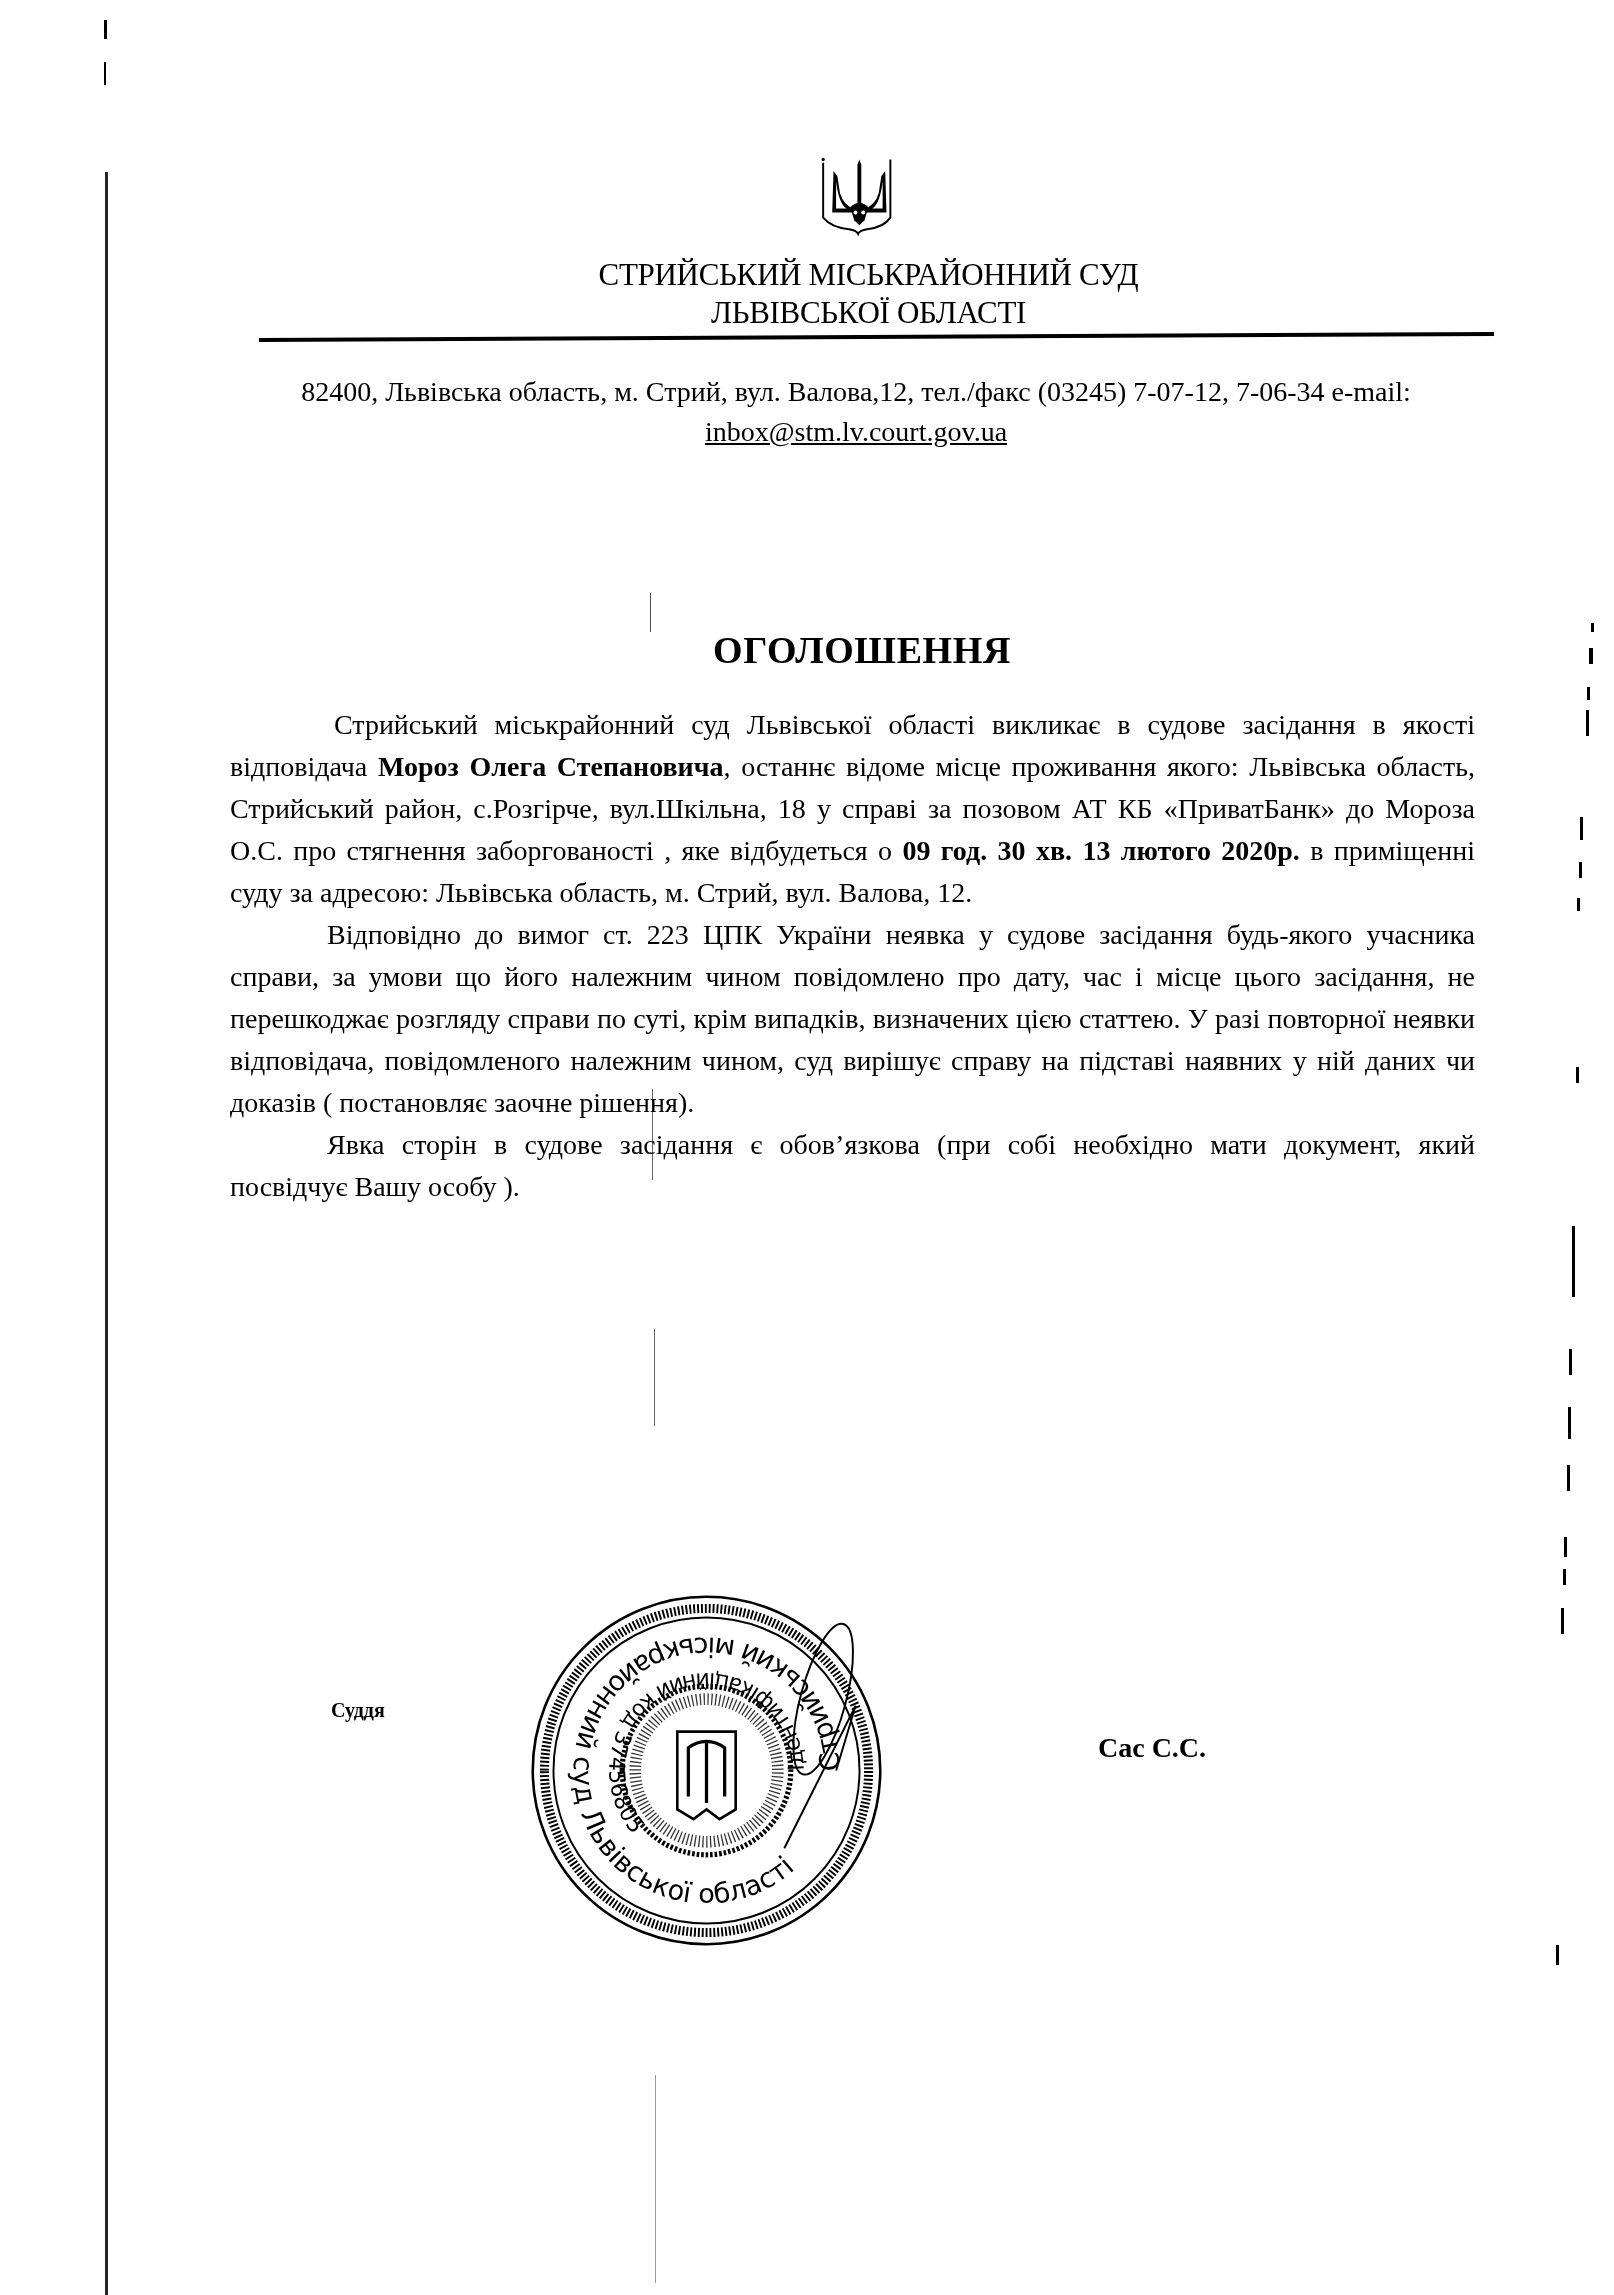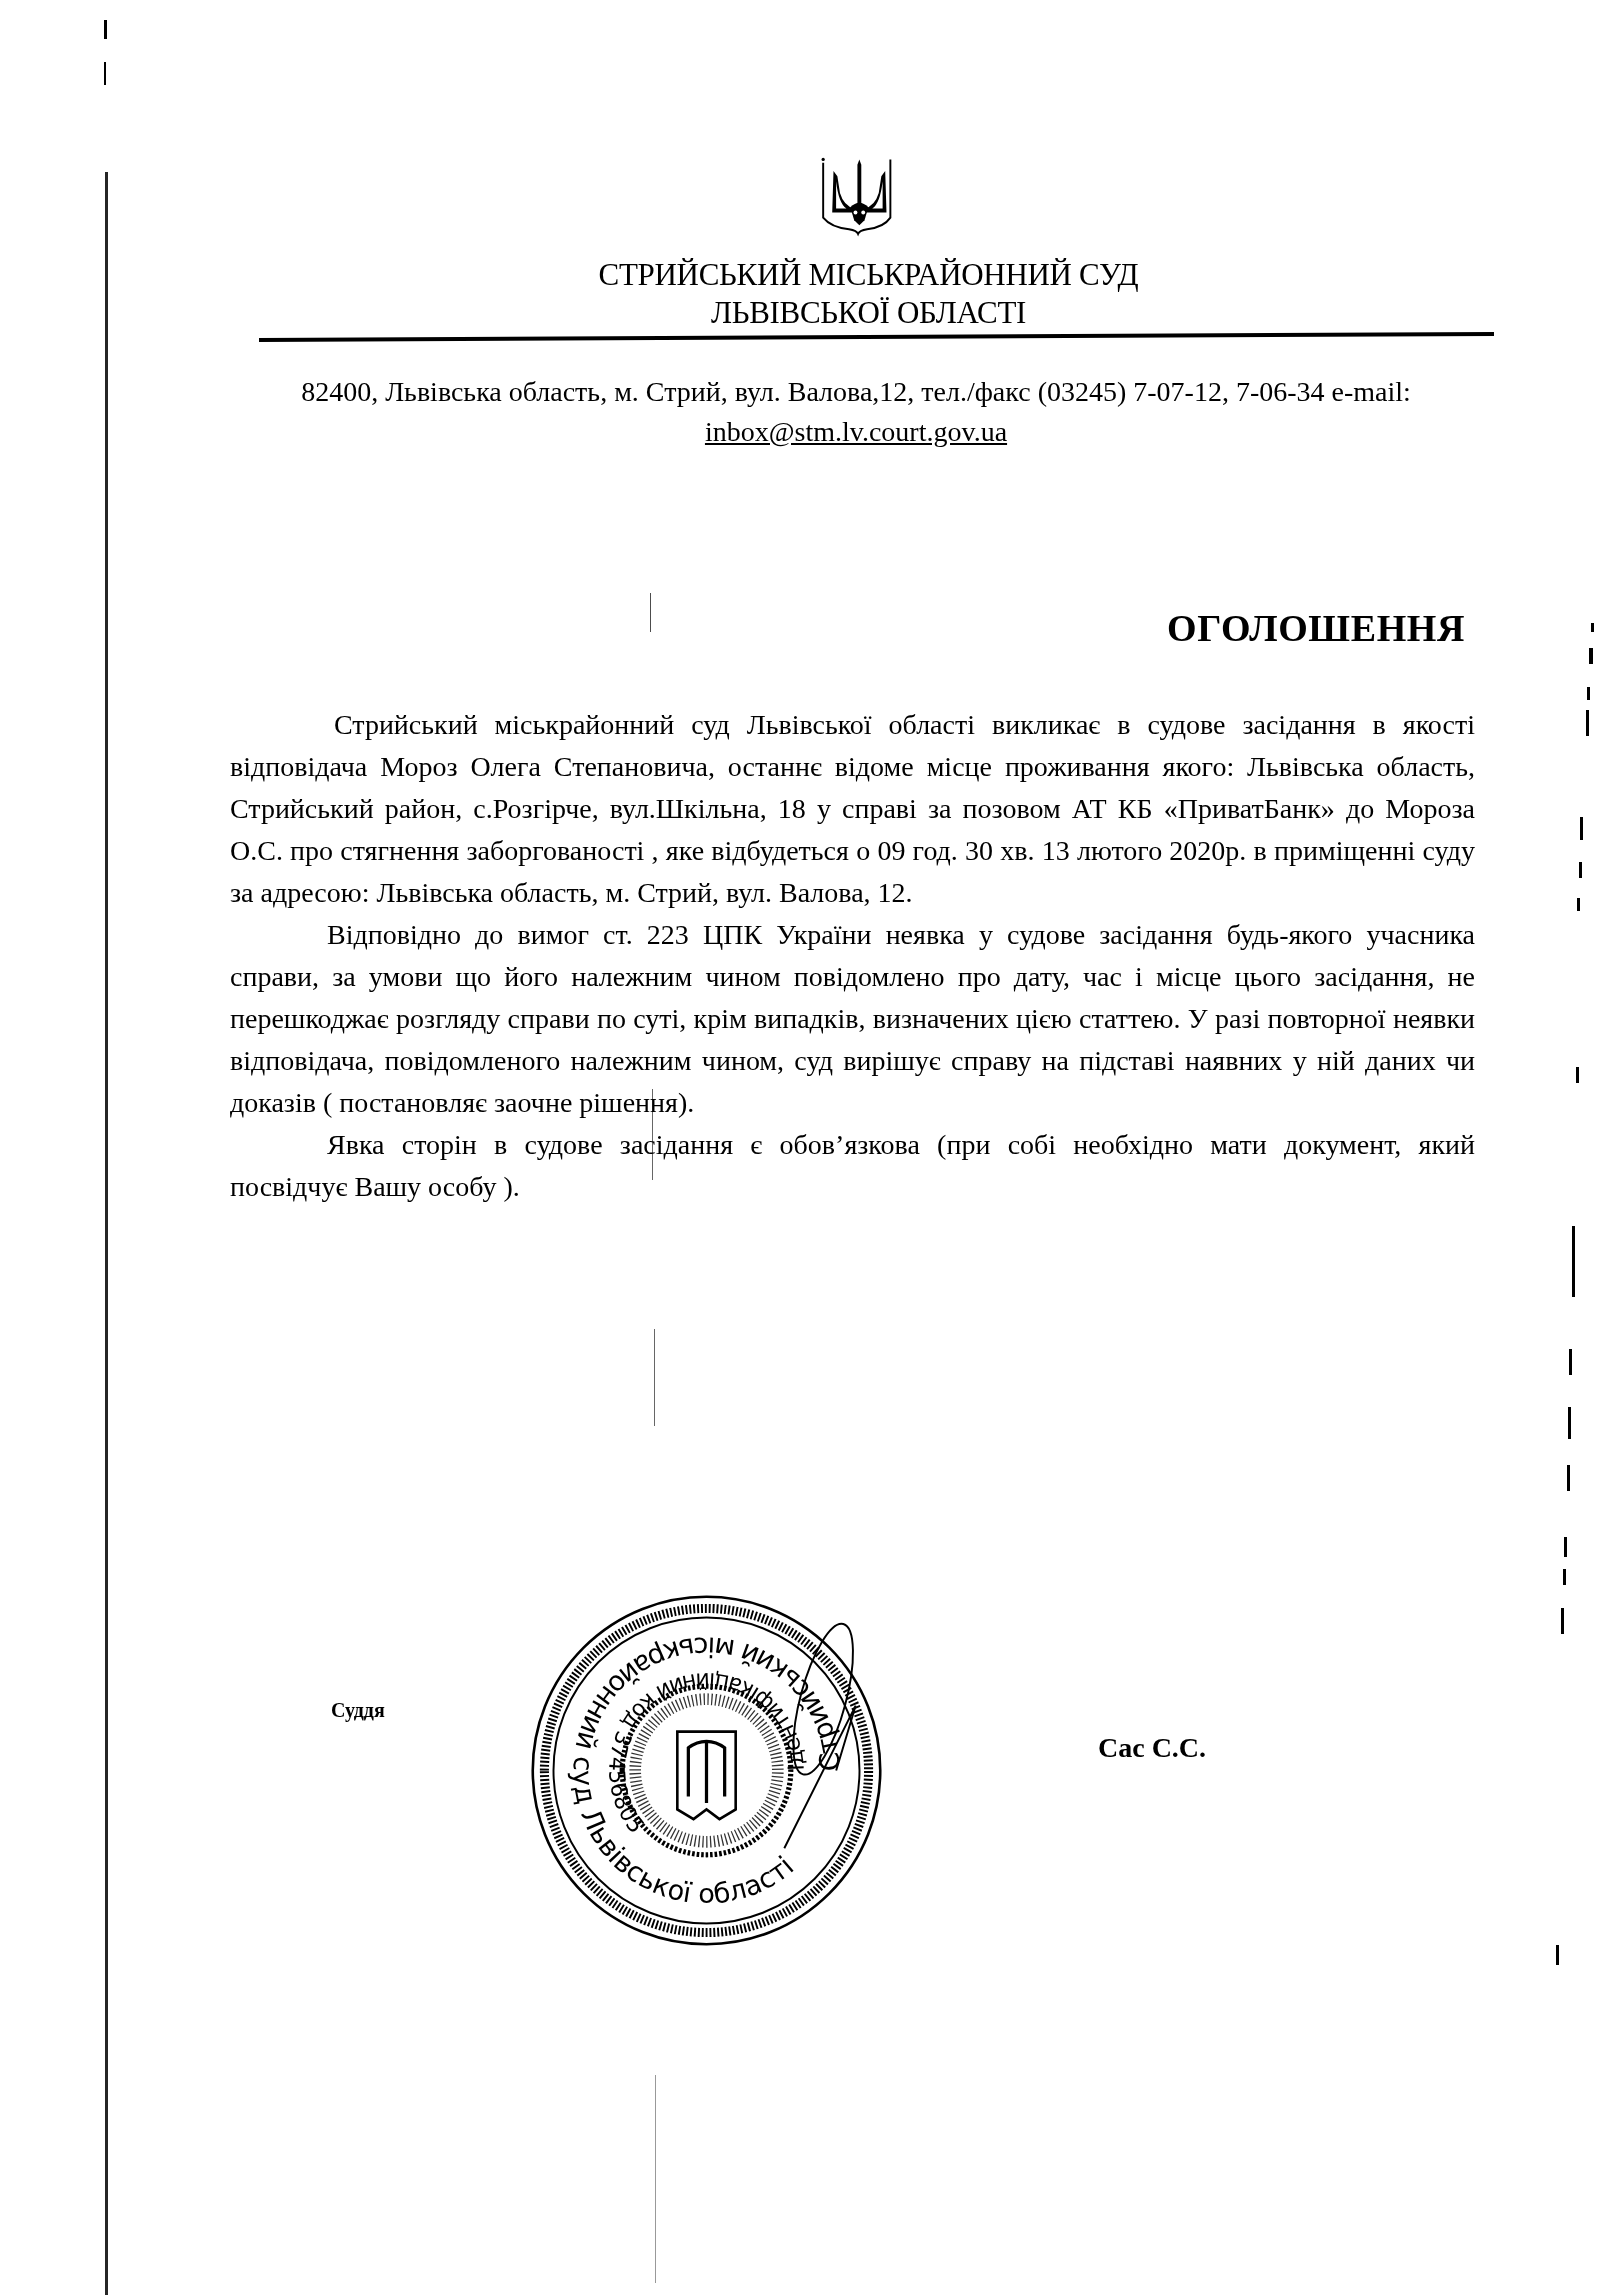--- a/index.html
+++ b/index.html
@@ -16,30 +16,30 @@
     .rule {
       position: absolute; left: 259px; top: 338px; width: 1235px; height: 3.9px;
       background: #000; transform: rotate(-0.28deg); transform-origin: left center;
     }
     .address {
       position: absolute; left: 240px; top: 372px; width: 1232px; text-align: center;
       font-size: 28px; line-height: 40px;
     }
     .address .email { text-decoration: underline; }
     .title {
-      position: absolute; left: 259px; top: 606px; width: 1206px; text-align: right;
+      position: absolute; left: 259px; top: 628px; width: 1206px; text-align: center;
       font-size: 38px; font-weight: bold; letter-spacing: 0.6px;
     }
     .body {
       position: absolute; left: 230px; top: 704px; width: 1245px;
       font-size: 28px; line-height: 42px; text-align: justify;
     }
     .body p { margin: 0; text-indent: 97px; }
     .body p.first { text-indent: 104px; }
-    .body b { font-weight: normal; }
+    .body b { font-weight: bold; }
     .sign-label {
       position: absolute; left: 331px; top: 1699px; font-size: 20px; font-weight: bold;
     }
     .sign-name {
       position: absolute; left: 1098px; top: 1699px; font-size: 28px; font-weight: bold; margin-top: 33px;
     }
     .seal { position: absolute; left: 512px; top: 1576px; width: 389px; height: 389px; }
     .speck { position: absolute; background: #000; }
   </style>
 </head>

